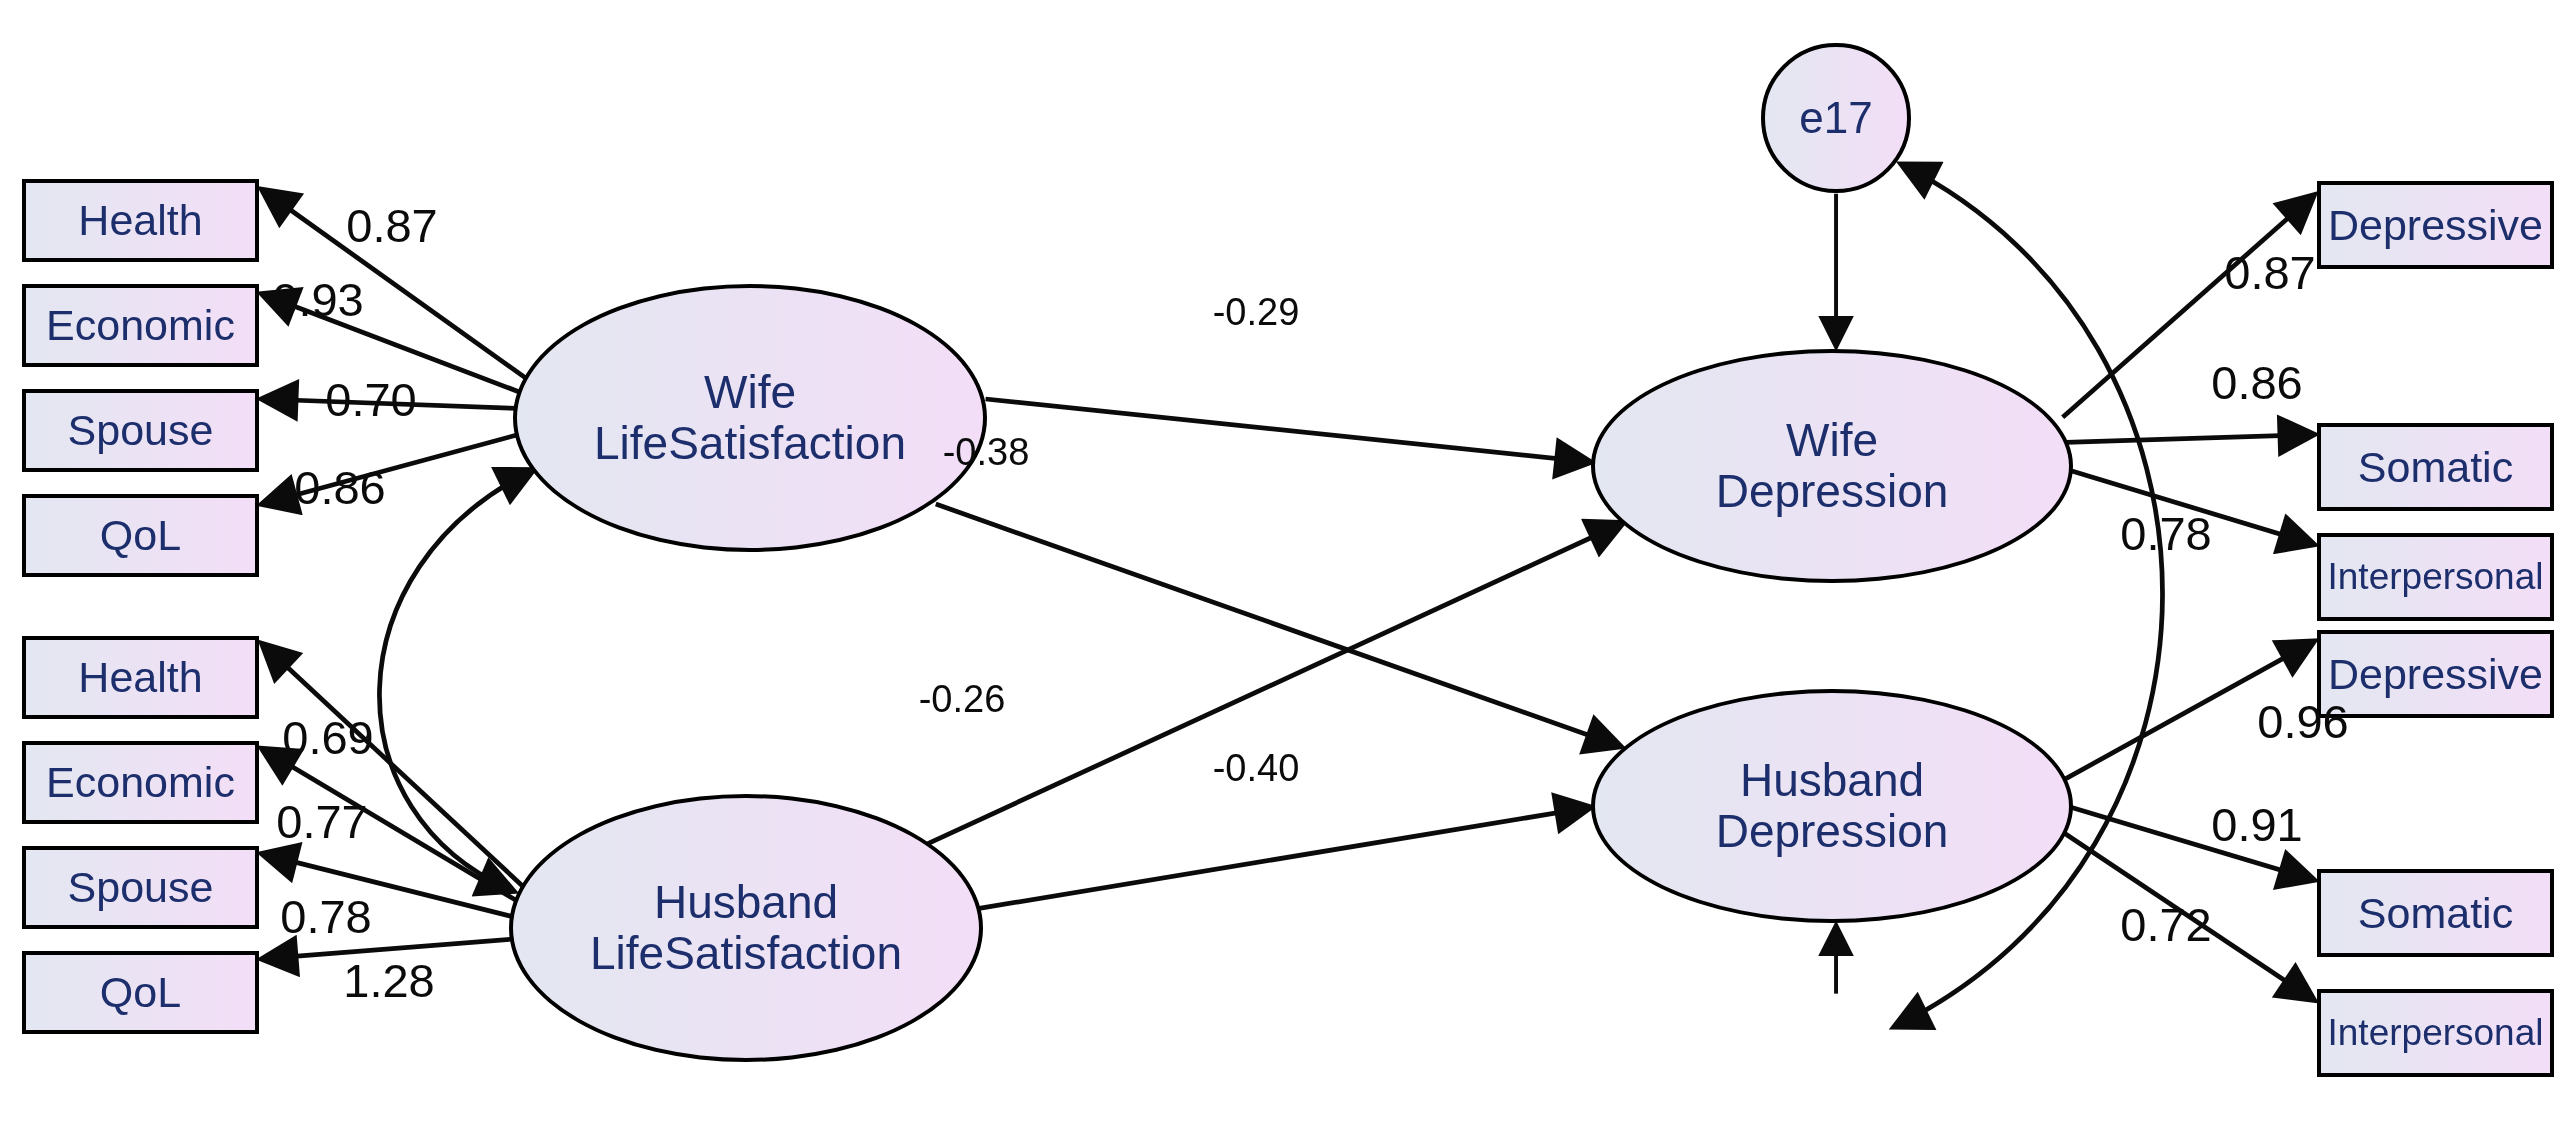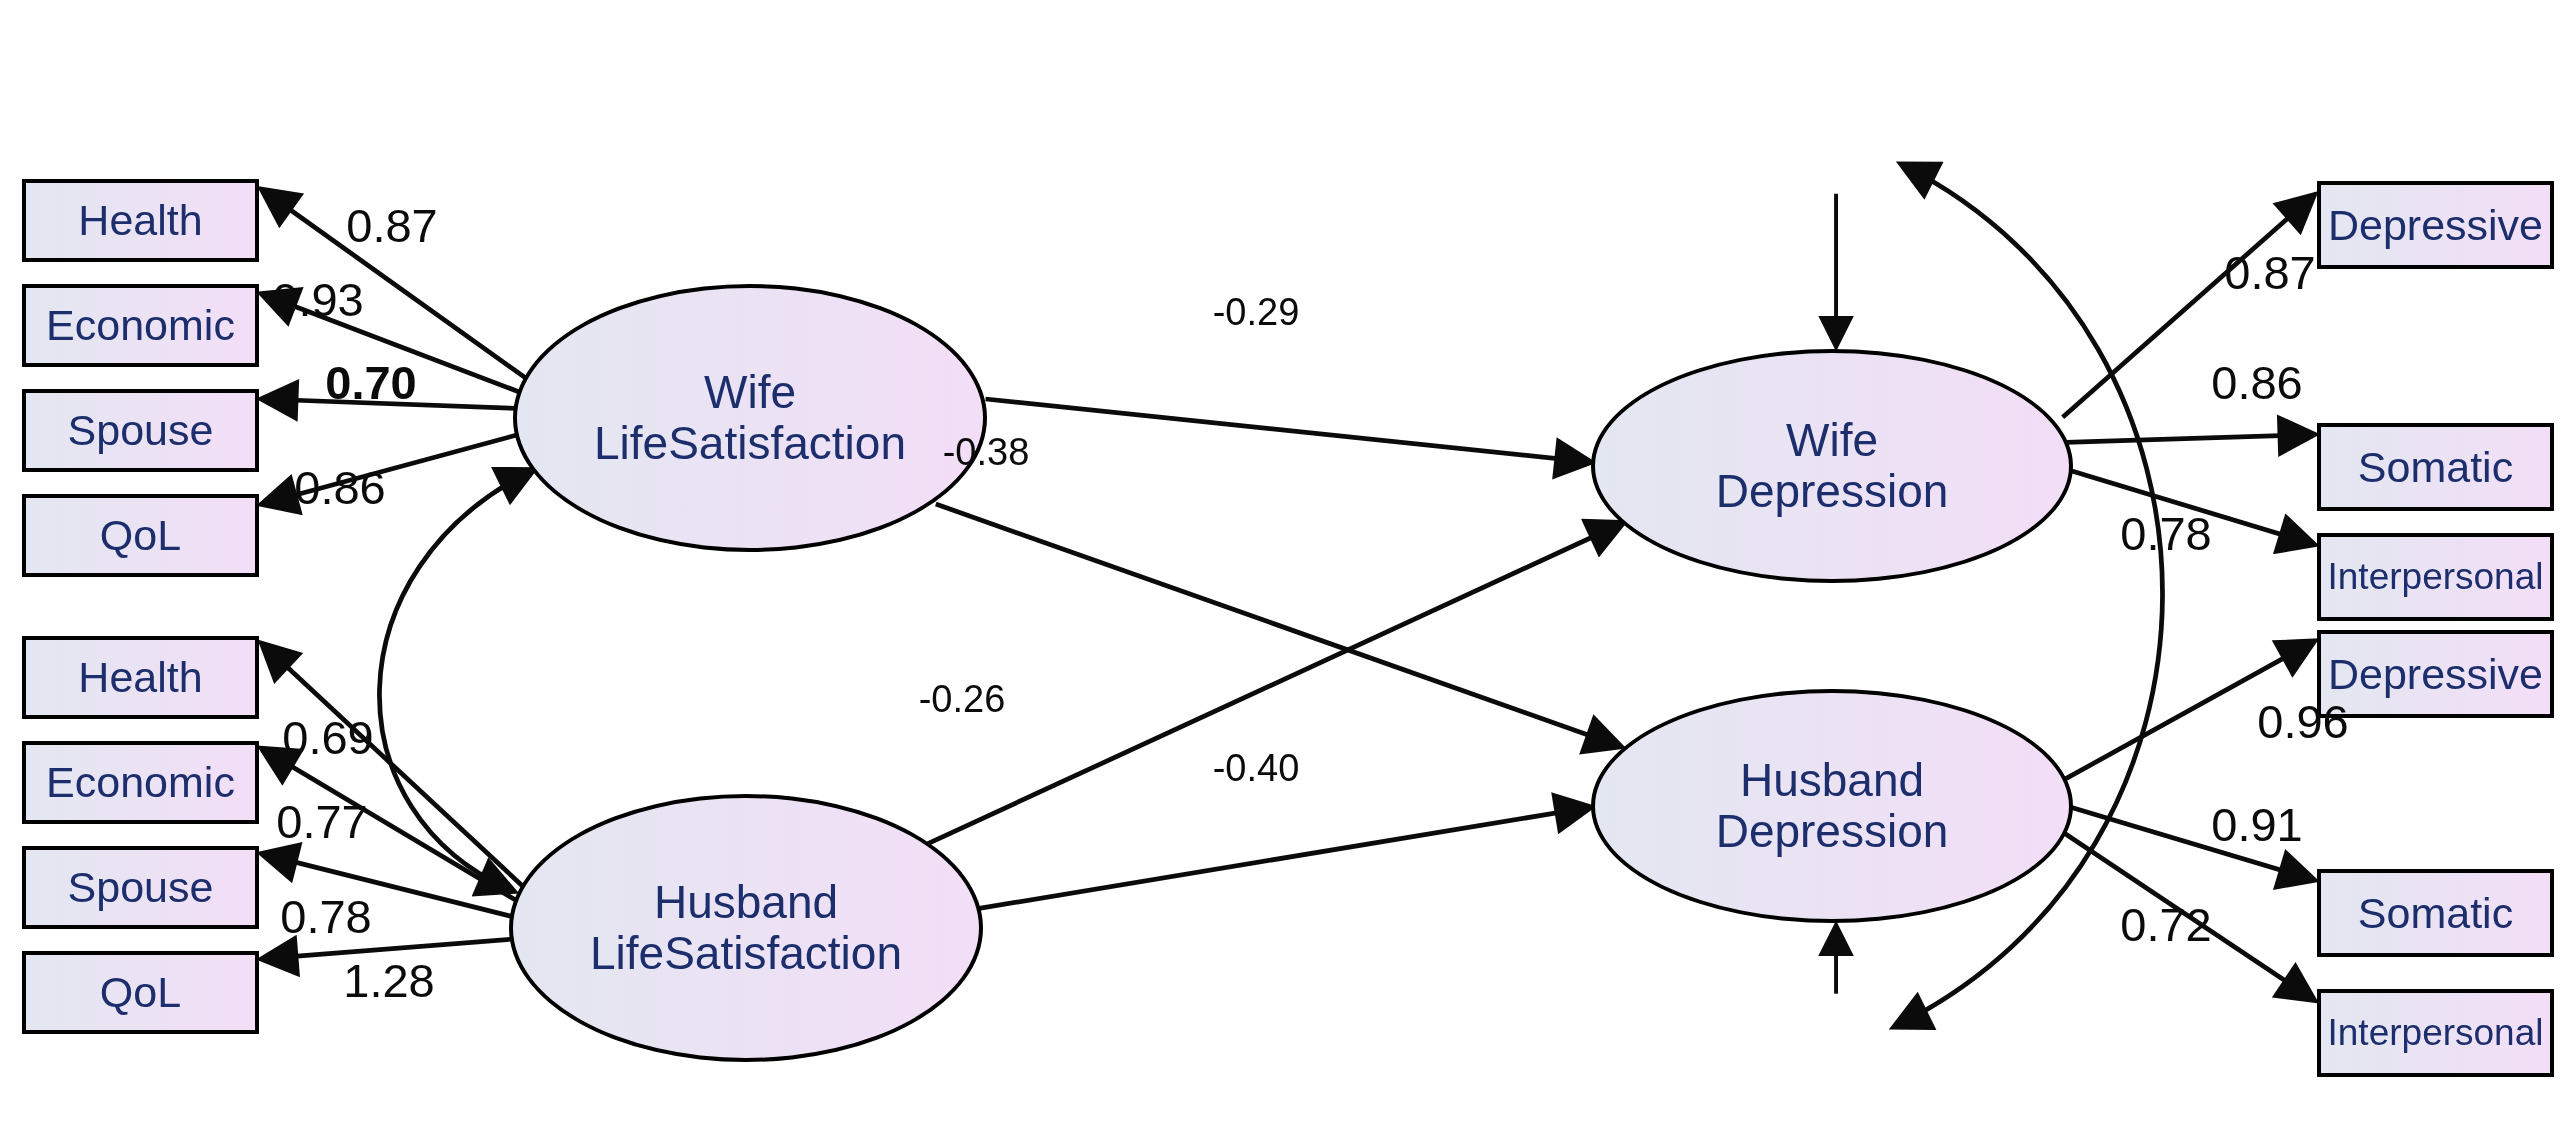--- a/index.html
+++ b/index.html
@@ -136,24 +136,27 @@
   </div>
   <div class="node ellipse" style="left:1591px;top:349px;width:482px;height:234px;">
     <span class="fit">Wife</span>
     <span class="fit">Depression</span>
   </div>
   <div class="node ellipse" style="left:1591px;top:689px;width:482px;height:234px;">
     <span class="fit">Husband</span>
     <span class="fit">Depression</span>
   </div>
 
+  <div class="node circle" style="left:1761px;top:43px;width:150px;height:150px;">
+    <span class="fit">e17</span>
+  </div>
 
   <div class="num" style="left:392px;top:225px;">0.87</div>
   <div class="num" style="left:318px;top:299px;">0.93</div>
-  <div class="num" style="left:371px;top:382px;font-weight:bold;">0.70</div>
+  <div class="num" style="left:371px;top:399px;">0.70</div>
   <div class="num" style="left:340px;top:487px;">0.86</div>
 
   <div class="num" style="left:328px;top:737px;">0.69</div>
   <div class="num" style="left:322px;top:821px;">0.77</div>
   <div class="num" style="left:326px;top:916px;">0.78</div>
   <div class="num" style="left:389px;top:980px;">1.28</div>
 
   <div class="num" style="left:2270px;top:272px;">0.87</div>
   <div class="num" style="left:2257px;top:382px;">0.86</div>
   <div class="num" style="left:2166px;top:533px;">0.78</div>

